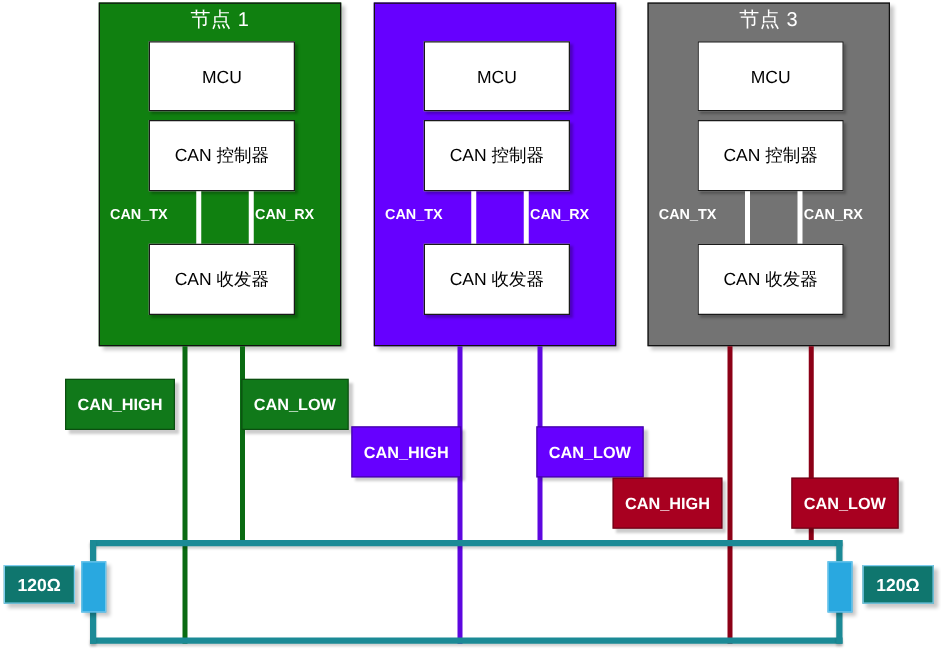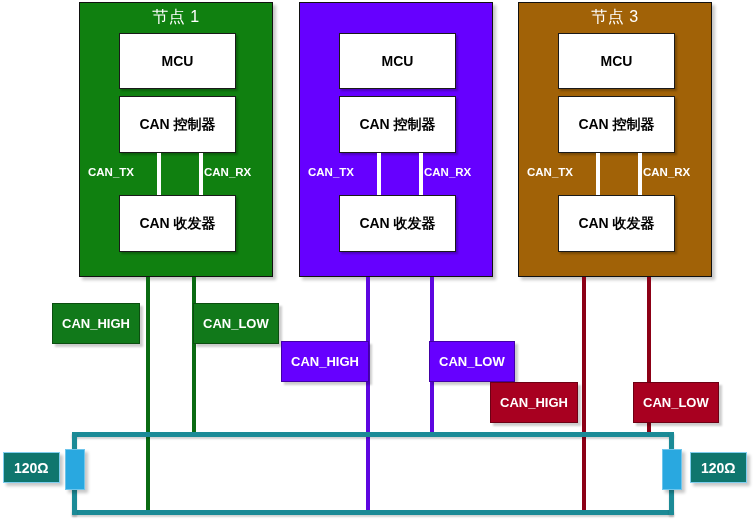--- a/index.html
+++ b/index.html
@@ -41,21 +41,21 @@
     position: absolute;
     box-sizing: border-box;
     background: #ffffff;
     border: 1px solid #1a1a1a;
     box-shadow: 2px 2px 2px rgba(0,0,0,0.25);
     display: flex;
     align-items: center;
     justify-content: center;
     color: #000000;
     font-size: 14px;
-    font-weight: bold;
+    font-weight: normal;
   }
   .pin-label {
     position: absolute;
     color: #ffffff;
     font-size: 11.5px;
     font-weight: bold;
     white-space: nowrap;
   }
   .pin-wire {
     position: absolute;
@@ -148,21 +148,21 @@
 
     <div class="pin-wire" style="left:77px; top:150px; height:44px;"></div>
     <div class="pin-wire" style="left:119px; top:150px; height:44px;"></div>
 
     <div class="pin-label" style="left:8px; top:163px;">CAN_TX</div>
     <div class="pin-label" style="left:124px; top:163px;">CAN_RX</div>
 
     <div class="inner-box" style="left:39px; top:192px; width:117px; height:57px;">CAN 收发器</div>
   </div>
 
-  <div class="node" style="left:518px; top:2px; width:194px; height:275px; background:#a16207;">
+  <div class="node" style="left:518px; top:2px; width:194px; height:275px; background:#737373;">
     <div class="node-title">节点 3</div>
 
     <div class="inner-box" style="left:39px; top:30px; width:117px; height:56px;">MCU</div>
 
     <div class="inner-box" style="left:39px; top:93px; width:117px; height:57px;">CAN 控制器</div>
 
     <div class="pin-wire" style="left:77px; top:150px; height:44px;"></div>
     <div class="pin-wire" style="left:119px; top:150px; height:44px;"></div>
 
     <div class="pin-label" style="left:8px; top:163px;">CAN_TX</div>

